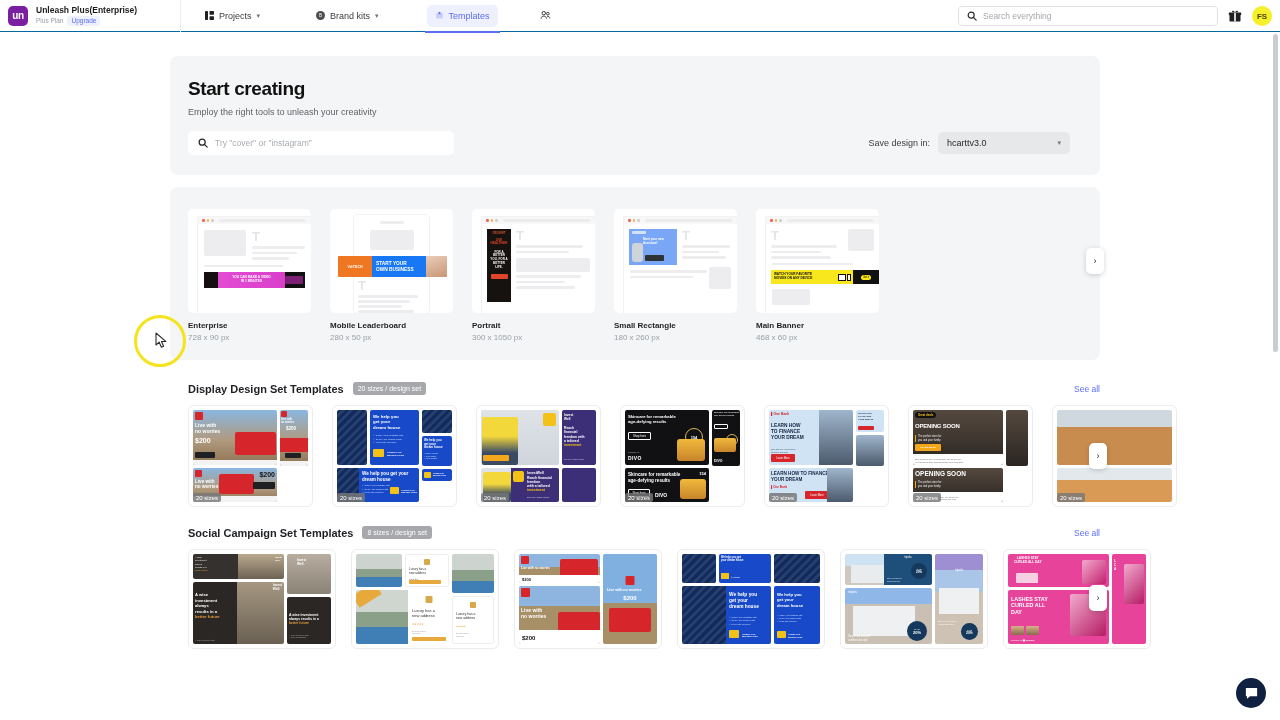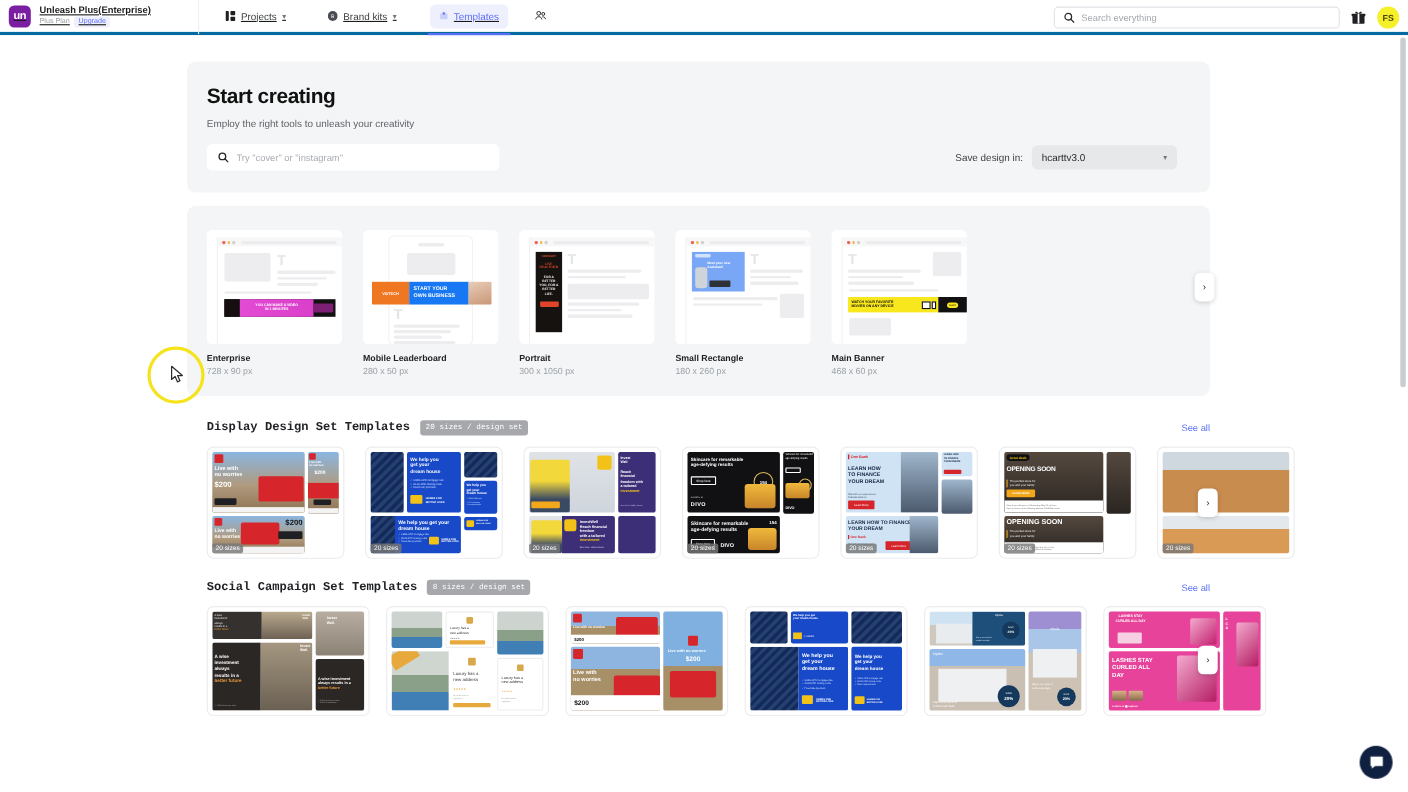--- a/index.html
+++ b/index.html
@@ -8,24 +8,23 @@
     font-family: "Liberation Sans", sans-serif;
     background: #ffffff;
     overflow: hidden;
     color: #1a1a1a;
   }
 
   
   .topnav {
     height: 32px; width: 1280px;
     display: flex; align-items: center;
-    border-bottom: 3px solid #0369a1;
+    border-bottom: 1px solid #0369a1;
     background: #fff;
     position: relative;
-    text-decoration: underline;
   }
   .brand-block {
     display: flex; align-items: center;
     width: 180px; padding-left: 8px; gap: 8px;
     height: 32px;
   }
   .logo {
     width: 20px; height: 20px; border-radius: 5px;
     background: #7a1fa2;
     color: #fff; font-size: 10px; font-weight: bold;
@@ -35,21 +34,21 @@
   }
   .brand-text { display: flex; flex-direction: column; gap: 1px; }
   .brand-name { font-size: 8.5px; font-weight: bold; color: #1c1c1c; line-height: 10px; }
   .brand-sub { display: flex; align-items: center; gap: 4px; }
   .plan-label { font-size: 6.5px; color: #9aa0a6; line-height: 8px; }
   .upgrade-pill {
     font-size: 6.5px; color: #5b6ef5; background: #eef0fe;
     border-radius: 3px; padding: 1px 4px; line-height: 8px;
   }
   .nav-divider { width: 1px; height: 32px; background: #eceef1; }
-  .nav-items { display: flex; align-items: center; height: 32px; margin-left: 14px; gap: 2px; }
+  .nav-items { display: flex; align-items: center; height: 32px; margin-left: 14px; gap: 20px; }
   .nav-item {
     display: flex; align-items: center; gap: 5px;
     font-size: 9px; color: #3c4043;
     padding: 0 10px; height: 32px; cursor: pointer;
     position: relative;
   }
   .nav-item.active { color: #5b6ef5; }
   .nav-item.active .nav-pill {
     position: absolute; left: 2px; right: 2px; top: 5px; bottom: 5px;
     background: #eef0fe; border-radius: 5px; z-index: 0;
@@ -149,21 +148,21 @@
   .arrow-btn {
     position: absolute; width: 18px; height: 26px; background:#fff;
     border-radius: 5px; display:flex; align-items:center; justify-content:center;
     box-shadow: 0 1px 5px rgba(0,0,0,0.18); cursor:pointer; z-index: 6;
     font-size: 9px; color:#222;
   }
 
   
   .section { margin: 22px 180px 0 188px; }
   .sec-head { display:flex; align-items:center; justify-content: space-between; }
-  .sec-left { display:flex; align-items:center; gap: 9px; font-family: Liberation Mono, monospace; }
+  .sec-left { display:flex; align-items:center; gap: 9px; }
   .sec-title { font-size: 11px; font-weight: bold; color:#1f2023; }
   .sec-badge {
     font-size: 7px; color:#fff; background:#a6a8ab; border-radius:3px;
     padding: 3px 5px;
   }
   .see-all { font-size: 8.5px; color:#5b6ef5; cursor:pointer; }
 
   .setstrip { display:flex; gap: 19px; margin-top: 10px; position: relative; }
   .setcard {
     width: 125px; height: 102px; background:#fff; border:1px solid #ececee;

